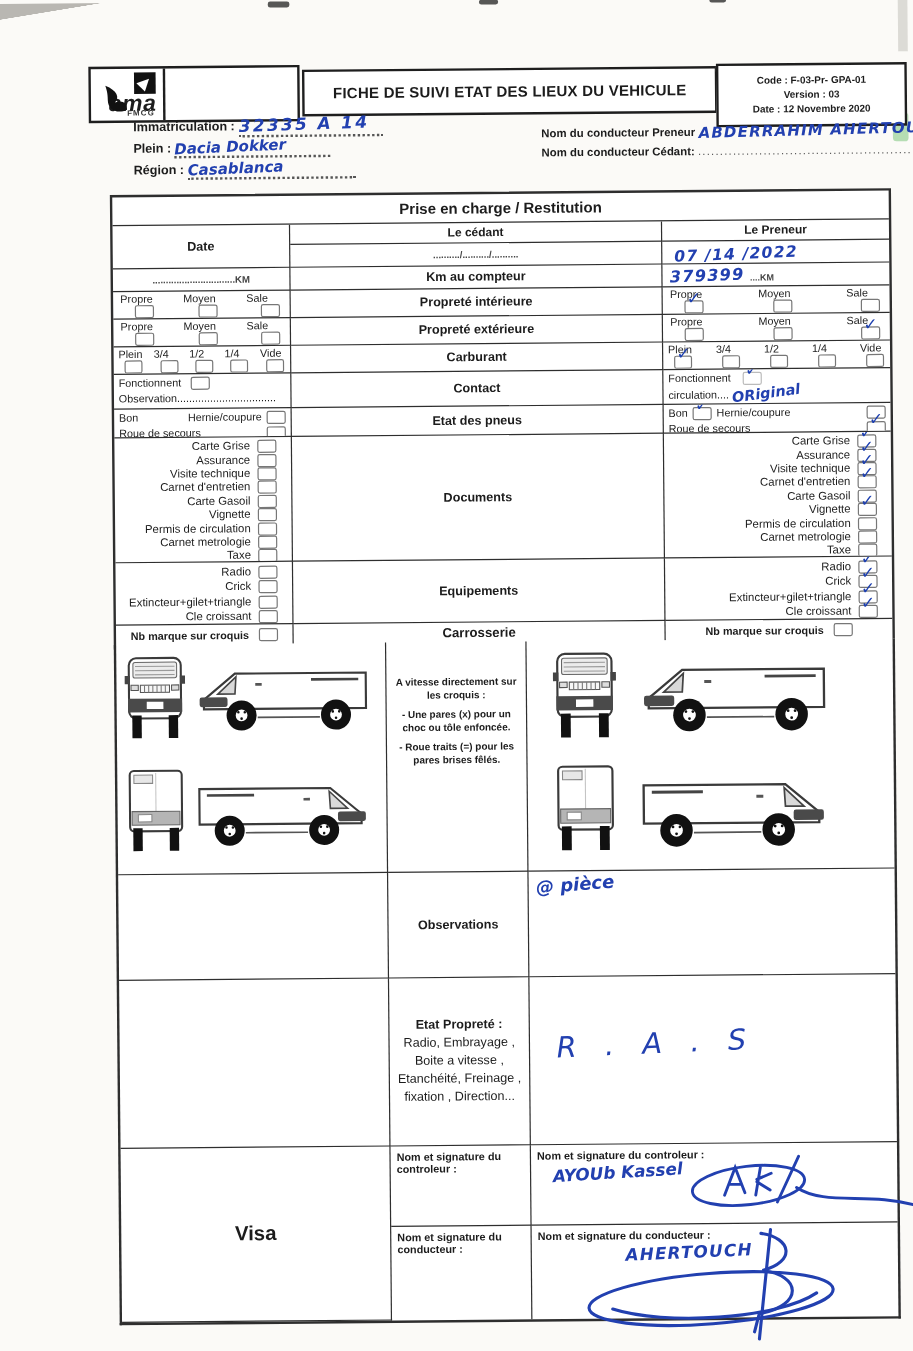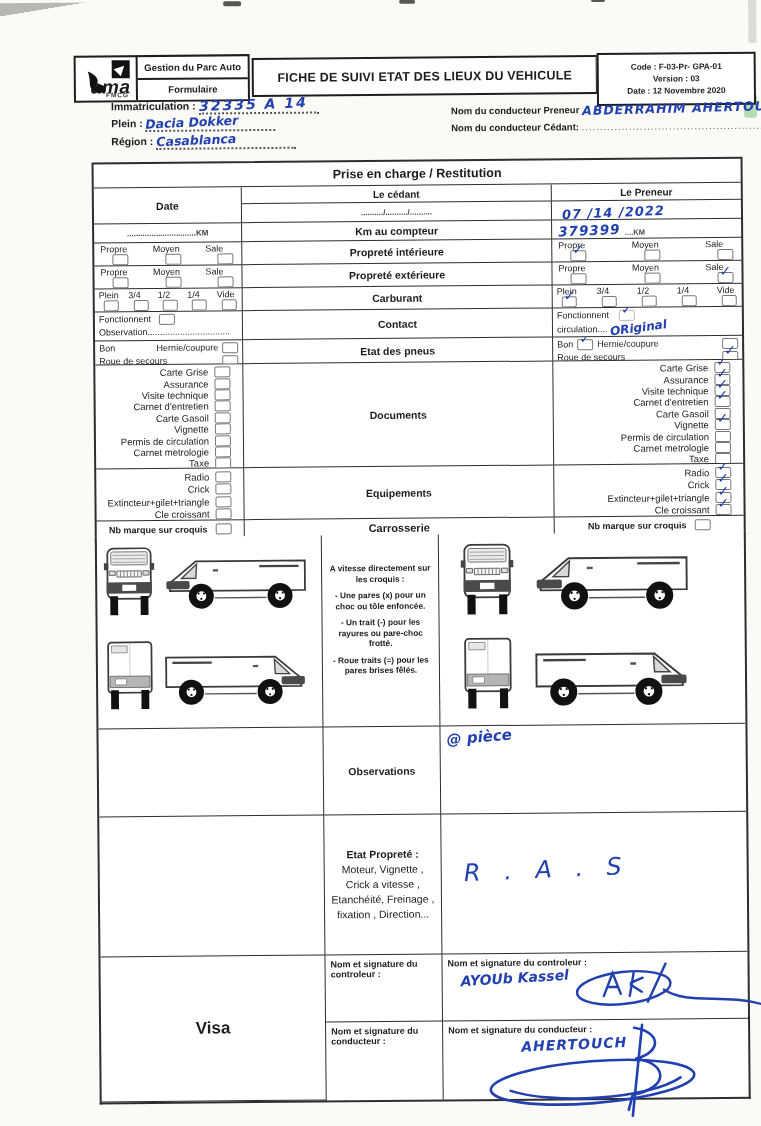--- a/index.html
+++ b/index.html
@@ -157,24 +157,20 @@
 
   <div class="logo-box">
     <div class="logo-cell">
       <span class="brand">ama</span>
       <span class="logo-diamond"></span>
       <svg class="logo-bird" width="26" height="26" viewBox="0 0 26 26">
         <path d="M4 2 C14 6 16 12 12 16 C18 14 22 16 22 22 C14 26 6 22 6 14 C6 8 5 5 4 2 Z" fill="#111"></path>
       </svg>
       <span class="brand-sub">FMCG</span>
     </div>
-    <div class="logo-right">
-      <div>Gestion du Parc Auto</div>
-      <div>Formulaire</div>
-    </div>
   </div>
   <span class="title-dots">· . ·</span>
   <div class="title-box">FICHE DE SUIVI ETAT DES LIEUX DU VEHICULE</div>
   <div class="code-box">
     <div>Code : F-03-Pr- GPA-01</div>
     <div>Version : 03</div>
     <div>Date : 12 Novembre 2020</div>
   </div>
 
   <div class="idrow" style="left:115px;top:95px">
@@ -553,21 +549,20 @@
       <svg class="van" style="left:6px;top:102px;width:52px;height:74px">
           <use href="#van-rear"></use>
         </svg>
       <svg class="van" style="left:62px;top:116px;width:152px;height:56px" viewBox="0 0 170 62">
           <use href="#van-side" transform="translate(170,0) scale(-1,1)"></use>
         </svg>
     </div>
     <div class="cell instr">
       <p>A vitesse directement sur les croquis :</p>
       <p>- Une pares (x) pour un choc ou tôle enfoncée.</p>
-      <p>- Un trait (-) pour les rayures ou pare-choc frotté.</p>
       <p>- Roue traits (=) pour les pares brises fêlés.</p>
     </div>
     <div class="cell last">
       <svg class="van" style="left:20px;top:8px;width:56px;height:76px">
           <use href="#van-front"></use>
         </svg>
       <svg class="van" style="left:84px;top:20px;width:176px;height:60px">
           <use href="#van-side"></use>
         </svg>
       <svg class="van" style="left:20px;top:102px;width:56px;height:76px">
@@ -580,22 +575,22 @@
 
     <div class="cell"></div>
     <div class="cell obslabel">Observations</div>
     <div class="cell last">
       <span class="hw hw-obs">@ pièce</span>
     </div>
 
     <div class="cell"></div>
     <div class="cell mecalabel">
       <span class="t">Etat Propreté  :</span>
-      <span>Moteur, Vignette ,</span>
-      <span>Crick a vitesse ,</span>
+      <span>Radio, Embrayage ,</span>
+      <span>Boite a vitesse ,</span>
       <span>Etanchéité, Freinage ,</span>
       <span>fixation , Direction...</span>
     </div>
     <div class="cell last">
       <span class="hw hw-ras">R . A . S</span>
     </div>
 
     <div class="cell siglabel"><span>Nom et signature du controleur :</span></div>
     <div class="cell visa" style="grid-row:4/6">Visa</div>
     <div class="cell siglabel last" style="overflow:visible">

